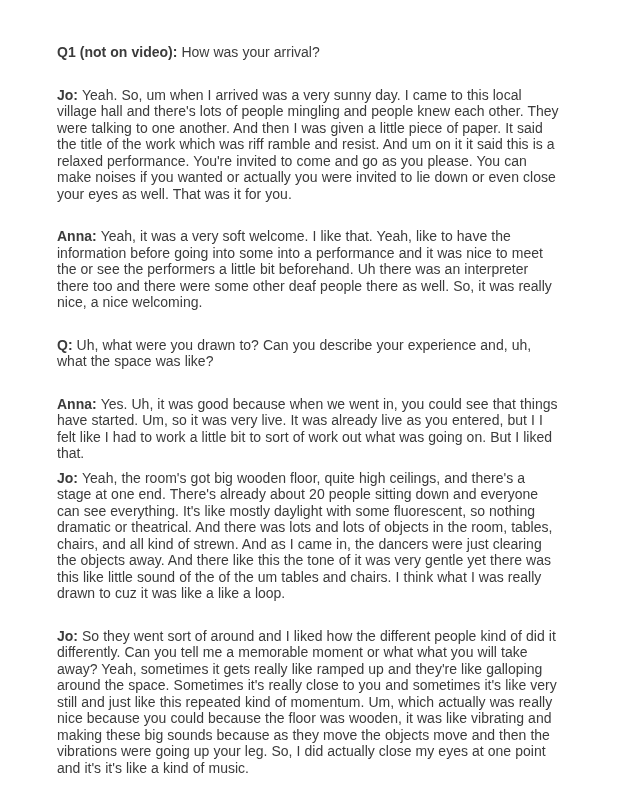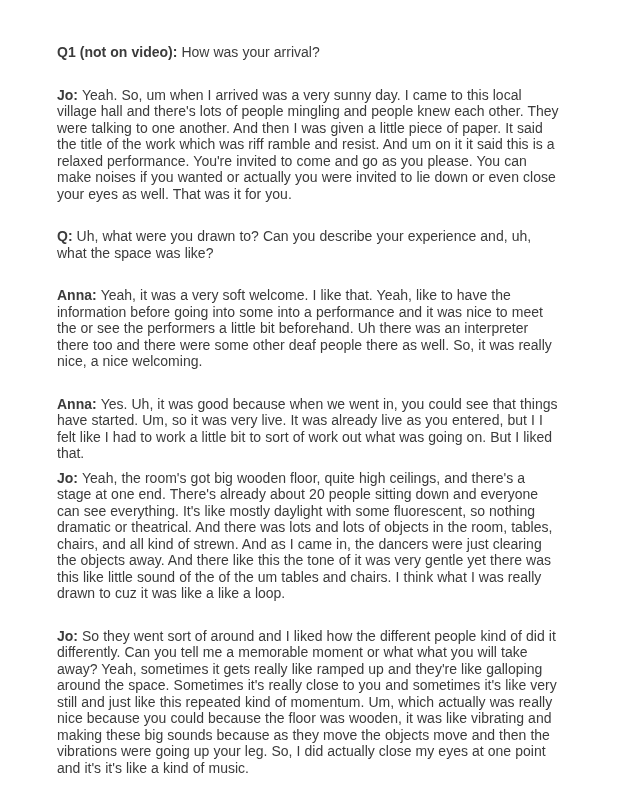--- a/index.html
+++ b/index.html
@@ -40,23 +40,23 @@
 </style>
 </head>
 <body>
 
 <div class="page">
 
   <p class="para"><span class="speaker">Q1 (not on video):</span><span>How was your arrival?</span></p>
 
   <p class="para"><span class="speaker">Jo:</span><span>Yeah. So, um when I arrived was a very sunny day. I came to this local village hall and there's lots of people mingling and people knew each other. They were talking to one another. And then I was given a little piece of paper. It said the title of the work which was riff ramble and resist. And um on it it said this is a relaxed performance. You're invited to come and go as you please. You can make noises if you wanted or actually you were invited to lie down or even close your eyes as well. That was it for you.</span></p>
 
+  <p class="para"><span class="speaker">Anna:</span><span>Yeah, it was a very soft welcome. I like that. Yeah, like to have the information before going into some into a performance and it was nice to meet the or see the performers a little bit beforehand. Uh there was an interpreter there too and there were some other deaf people there as well. So, it was really nice, a nice welcoming.</span></p>
+
   <p class="para"><span class="speaker">Q:</span><span>Uh, what were you drawn to? Can you describe your experience and, uh, what the space was like?</span></p>
-
-  <p class="para"><span class="speaker">Anna:</span><span>Yeah, it was a very soft welcome. I like that. Yeah, like to have the information before going into some into a performance and it was nice to meet the or see the performers a little bit beforehand. Uh there was an interpreter there too and there were some other deaf people there as well. So, it was really nice, a nice welcoming.</span></p>
 
   <p class="para tight"><span class="speaker">Anna:</span><span>Yes. Uh, it was good because when we went in, you could see that things have started. Um, so it was very live. It was already live as you entered, but I I felt like I had to work a little bit to sort of work out what was going on. But I liked that.</span></p>
 
   <p class="para"><span class="speaker">Jo:</span><span>Yeah, the room's got big wooden floor, quite high ceilings, and there's a stage at one end. There's already about 20 people sitting down and everyone can see everything. It's like mostly daylight with some fluorescent, so nothing dramatic or theatrical. And there was lots and lots of objects in the room, tables, chairs, and all kind of strewn. And as I came in, the dancers were just clearing the objects away. And there like this the tone of it was very gentle yet there was this like little sound of the of the um tables and chairs. I think what I was really drawn to cuz it was like a like a loop.</span></p>
 
   <p class="para"><span class="speaker">Jo:</span><span>So they went sort of around and I liked how the different people kind of did it differently. Can you tell me a memorable moment or what what you will take away? Yeah, sometimes it gets really like ramped up and they're like galloping around the space. Sometimes it's really close to you and sometimes it's like very still and just like this repeated kind of momentum. Um, which actually was really nice because you could because the floor was wooden, it was like vibrating and making these big sounds because as they move the objects move and then the vibrations were going up your leg. So, I did actually close my eyes at one point and it's it's like a kind of music.</span></p>
 
 </div>
 
 </body></html>

